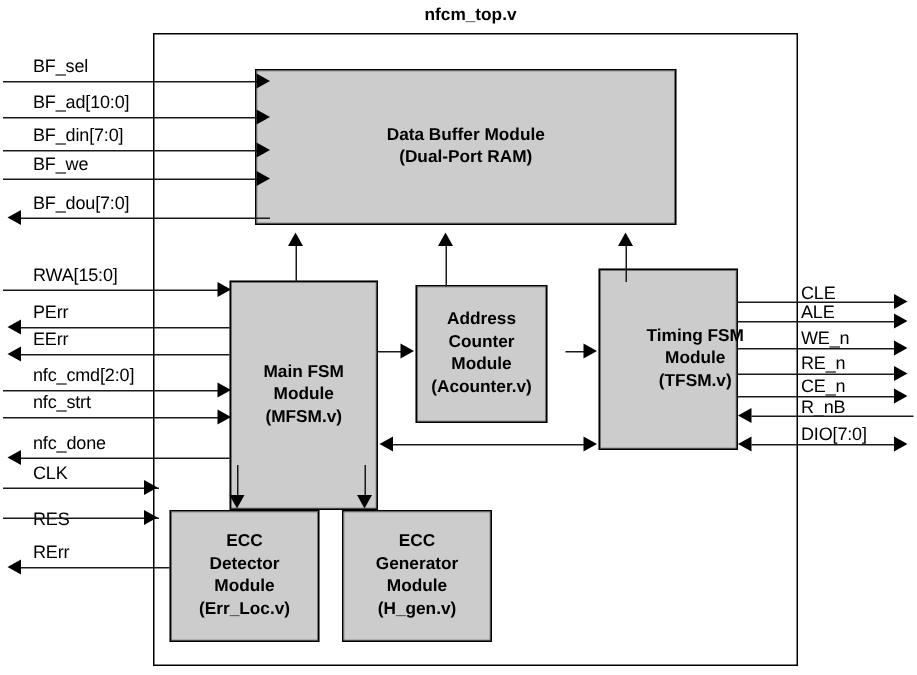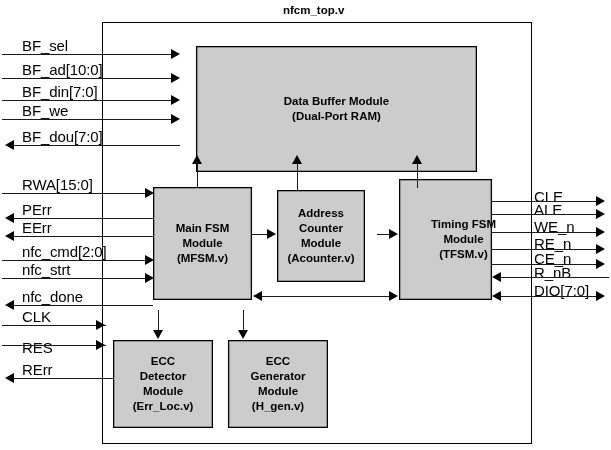--- a/index.html
+++ b/index.html
@@ -40,21 +40,21 @@
     font-size: 11.5px;
     font-weight: bold;
     color: #000;
     line-height: 1.32;
     text-align: center;
     box-shadow: 0 0 0 0.5px #555 inset;
   }
   .block .ln { display: block; white-space: nowrap; }
   .sig-label {
     position: absolute;
-    font-size: 15px;
+    font-size: 12px;
     color: #000;
     white-space: nowrap;
     letter-spacing: -0.1px;
   }
   
   .wh { position: absolute; height: 0; border-top: 1.4px solid #1a1a1a; }
   .wv { position: absolute; width: 0; border-left: 1.4px solid #1a1a1a; }
   
   .ar {
     position: absolute;
@@ -68,26 +68,26 @@
 </style>
 </head>
 <body>
 
 <div id="canvas">
 
   <div class="title" style="left:283px; top:4px;">nfcm_top.v</div>
 
   <div class="frame" style="left:102px; top:22px; width:430px; height:422px;"></div>
 
-  <div class="block" style="left:196px; top:46px; width:281px; height:126px;">
+  <div class="block" style="left:170px; top:46px; width:281px; height:104px;">
     <span class="ln">Data Buffer Module</span>
     <span class="ln">(Dual-Port RAM)</span>
   </div>
 
-  <div class="block" style="left:153px; top:187px; width:99px; height:113px;">
+  <div class="block" style="left:153px; top:187px; width:99px; height:153px;">
     <span class="ln">Main FSM</span>
     <span class="ln">Module</span>
     <span class="ln">(MFSM.v)</span>
   </div>
 
   <div class="block" style="left:277px; top:190px; width:88px; height:92px;">
     <span class="ln">Address</span>
     <span class="ln">Counter</span>
     <span class="ln">Module</span>
     <span class="ln">(Acounter.v)</span>

